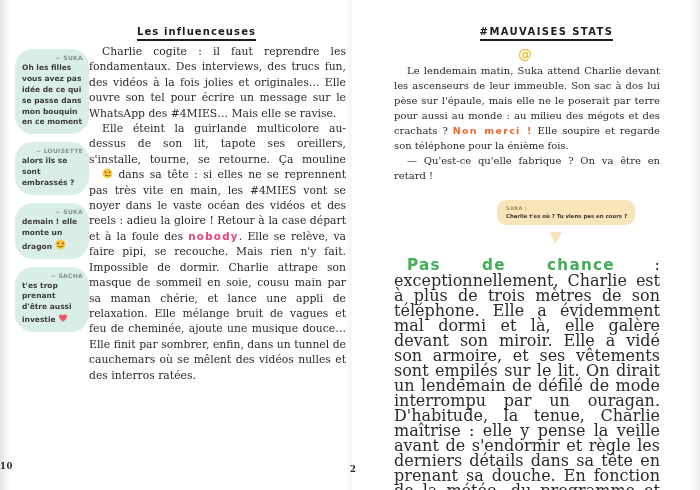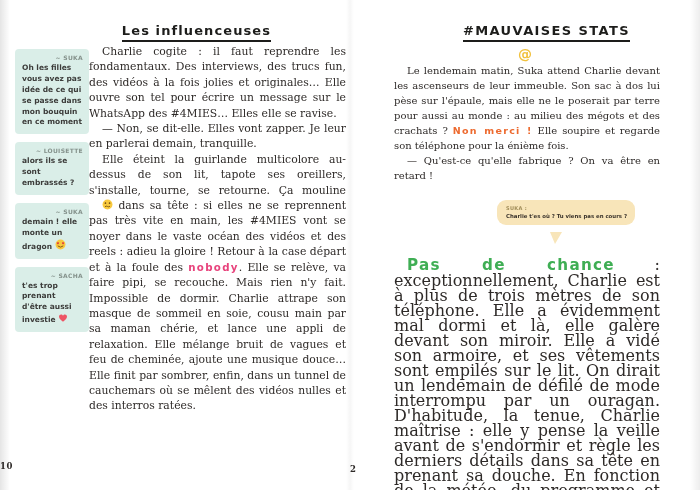--- a/index.html
+++ b/index.html
@@ -9,31 +9,31 @@
   #page-left{left:0;}
   #page-right{left:350px;}
 
   .edge{position:absolute;top:0;height:490px;pointer-events:none;}
   .edge.left{left:0;width:10px;background:linear-gradient(to right,rgba(0,0,0,0.10),rgba(0,0,0,0));}
   .edge.right{right:0;width:10px;background:linear-gradient(to left,rgba(0,0,0,0.07),rgba(0,0,0,0));}
   .edge.seam{left:346px;width:8px;background:linear-gradient(to right,rgba(0,0,0,0),rgba(0,0,0,0.035),rgba(0,0,0,0));}
 
   .title-wrap{position:absolute;top:20px;left:0;width:350px;text-align:center;}
   .title{display:inline-block;font-family:"DejaVu Sans","Liberation Sans",sans-serif;
-         font-weight:bold;font-size:13px;letter-spacing:1.1px;color:#1d1d1b;
+         font-weight:bold;font-size:10px;letter-spacing:1.1px;color:#1d1d1b;
          border-bottom:2px solid #1d1d1b;padding-bottom:2px;margin-left:43px;}
   #page-right .title{letter-spacing:1.4px;}
 
   .at-doodle{position:absolute;top:46px;left:0;width:350px;text-align:center;
              font-family:"DejaVu Sans","Liberation Sans",sans-serif;font-weight:bold;
              font-size:14px;color:var(--accent_yellow,#f1c13d);}
 
   .bubble-col{position:absolute;left:15px;top:49px;width:74px;display:flex;
               flex-direction:column;gap:8px;}
-  .chat-bubble{background:var(--bubble_green,#daeee8);border-radius:4px;
+  .chat-bubble{background:var(--bubble_green,#daeee8);border-radius:18px;
                padding:5px 6px 6px 7px;font-family:"DejaVu Sans","Liberation Sans",sans-serif;}
   .chat-author{text-align:right;font-size:6px;font-weight:bold;color:#85928c;
                letter-spacing:0.3px;margin-bottom:2px;}
   .chat-message{font-size:7.5px;font-weight:bold;color:#3c3c3a;line-height:1.45;}
 
   .body-col{position:absolute;text-align:justify;}
   #left-body{left:89px;top:44px;width:257px;font-size:10.8px;line-height:15.4px;}
   #right-body-1{left:394px;top:63px;width:266px;font-size:10px;line-height:15px;}
   #right-body-2{left:394px;top:257px;width:266px;font-size:16px;line-height:15px;}
   .body-col p{margin:0;text-indent:13px;}
@@ -88,22 +88,21 @@
     </div>
     <div class="chat-bubble">
       <div class="chat-author">~ SACHA</div>
       <div class="chat-message"><span>t'es trop prenant d'être aussi investie </span><span class="emoji"><svg width="10" height="10" viewBox="0 0 20 20">
               <path d="M10 17.5 C4.5 13 2 10.5 2 7 C2 4.5 4 3 6.2 3 C7.9 3 9.3 4 10 5.4 C10.7 4 12.1 3 13.8 3 C16 3 18 4.5 18 7 C18 10.5 15.5 13 10 17.5 Z" fill="#ee5565"></path>
             </svg></span></div>
     </div>
   </div>
 
   <div class="body-col" id="left-body">
-    <p><span>Charlie cogite : il faut reprendre les fondamentaux. Des interviews, des trucs fun, des vidéos à la fois jolies et originales… Elle ouvre son tel pour écrire un message sur le WhatsApp des #4MIES… Elles elle se ravise.</span></p>
-    <p><span>— Non, se dit-elle. Elles vont zapper. Je leur en parlerai demain, tranquille.</span></p>
+    <p><span>Charlie cogite : il faut reprendre les fondamentaux. Des interviews, des trucs fun, des vidéos à la fois jolies et originales… Elle ouvre son tel pour écrire un message sur le WhatsApp des #4MIES… Mais elle se ravise.</span></p>
     <p><span>Elle éteint la guirlande multicolore au-dessus de son lit, tapote ses oreillers, s'installe, tourne, se retourne. Ça mouline </span><span class="emoji"><svg width="11" height="11" viewBox="0 0 20 20">
             <circle cx="10" cy="10" r="9" fill="#f8c93e"></circle>
             <circle cx="6.3" cy="7.6" r="1.5" fill="#6b4a10"></circle>
             <circle cx="13.7" cy="7.6" r="1.5" fill="#6b4a10"></circle>
             <path d="M6 13.6 Q8 12.1 10 13.6 Q12 15.1 14 13.6" stroke="#6b4a10" stroke-width="1.5" fill="none" stroke-linecap="round"></path>
           </svg></span><span> dans sa tête : si elles ne se reprennent pas très vite en main, les #4MIES vont se noyer dans le vaste océan des vidéos et des reels : adieu la gloire ! Retour à la case départ et à la foule des </span><span class="acc pink">nobody</span><span>. Elle se relève, va faire pipi, se recouche. Mais rien n'y fait. Impossible de dormir. Charlie attrape son masque de sommeil en soie, cousu main par sa maman chérie, et lance une appli de relaxation. Elle mélange bruit de vagues et feu de cheminée, ajoute une musique douce… Elle finit par sombrer, enfin, dans un tunnel de cauchemars où se mêlent des vidéos nulles et des interros ratées.</span></p>
   </div>
 
   <div class="folio" id="folio-left">10</div>
 </div>

